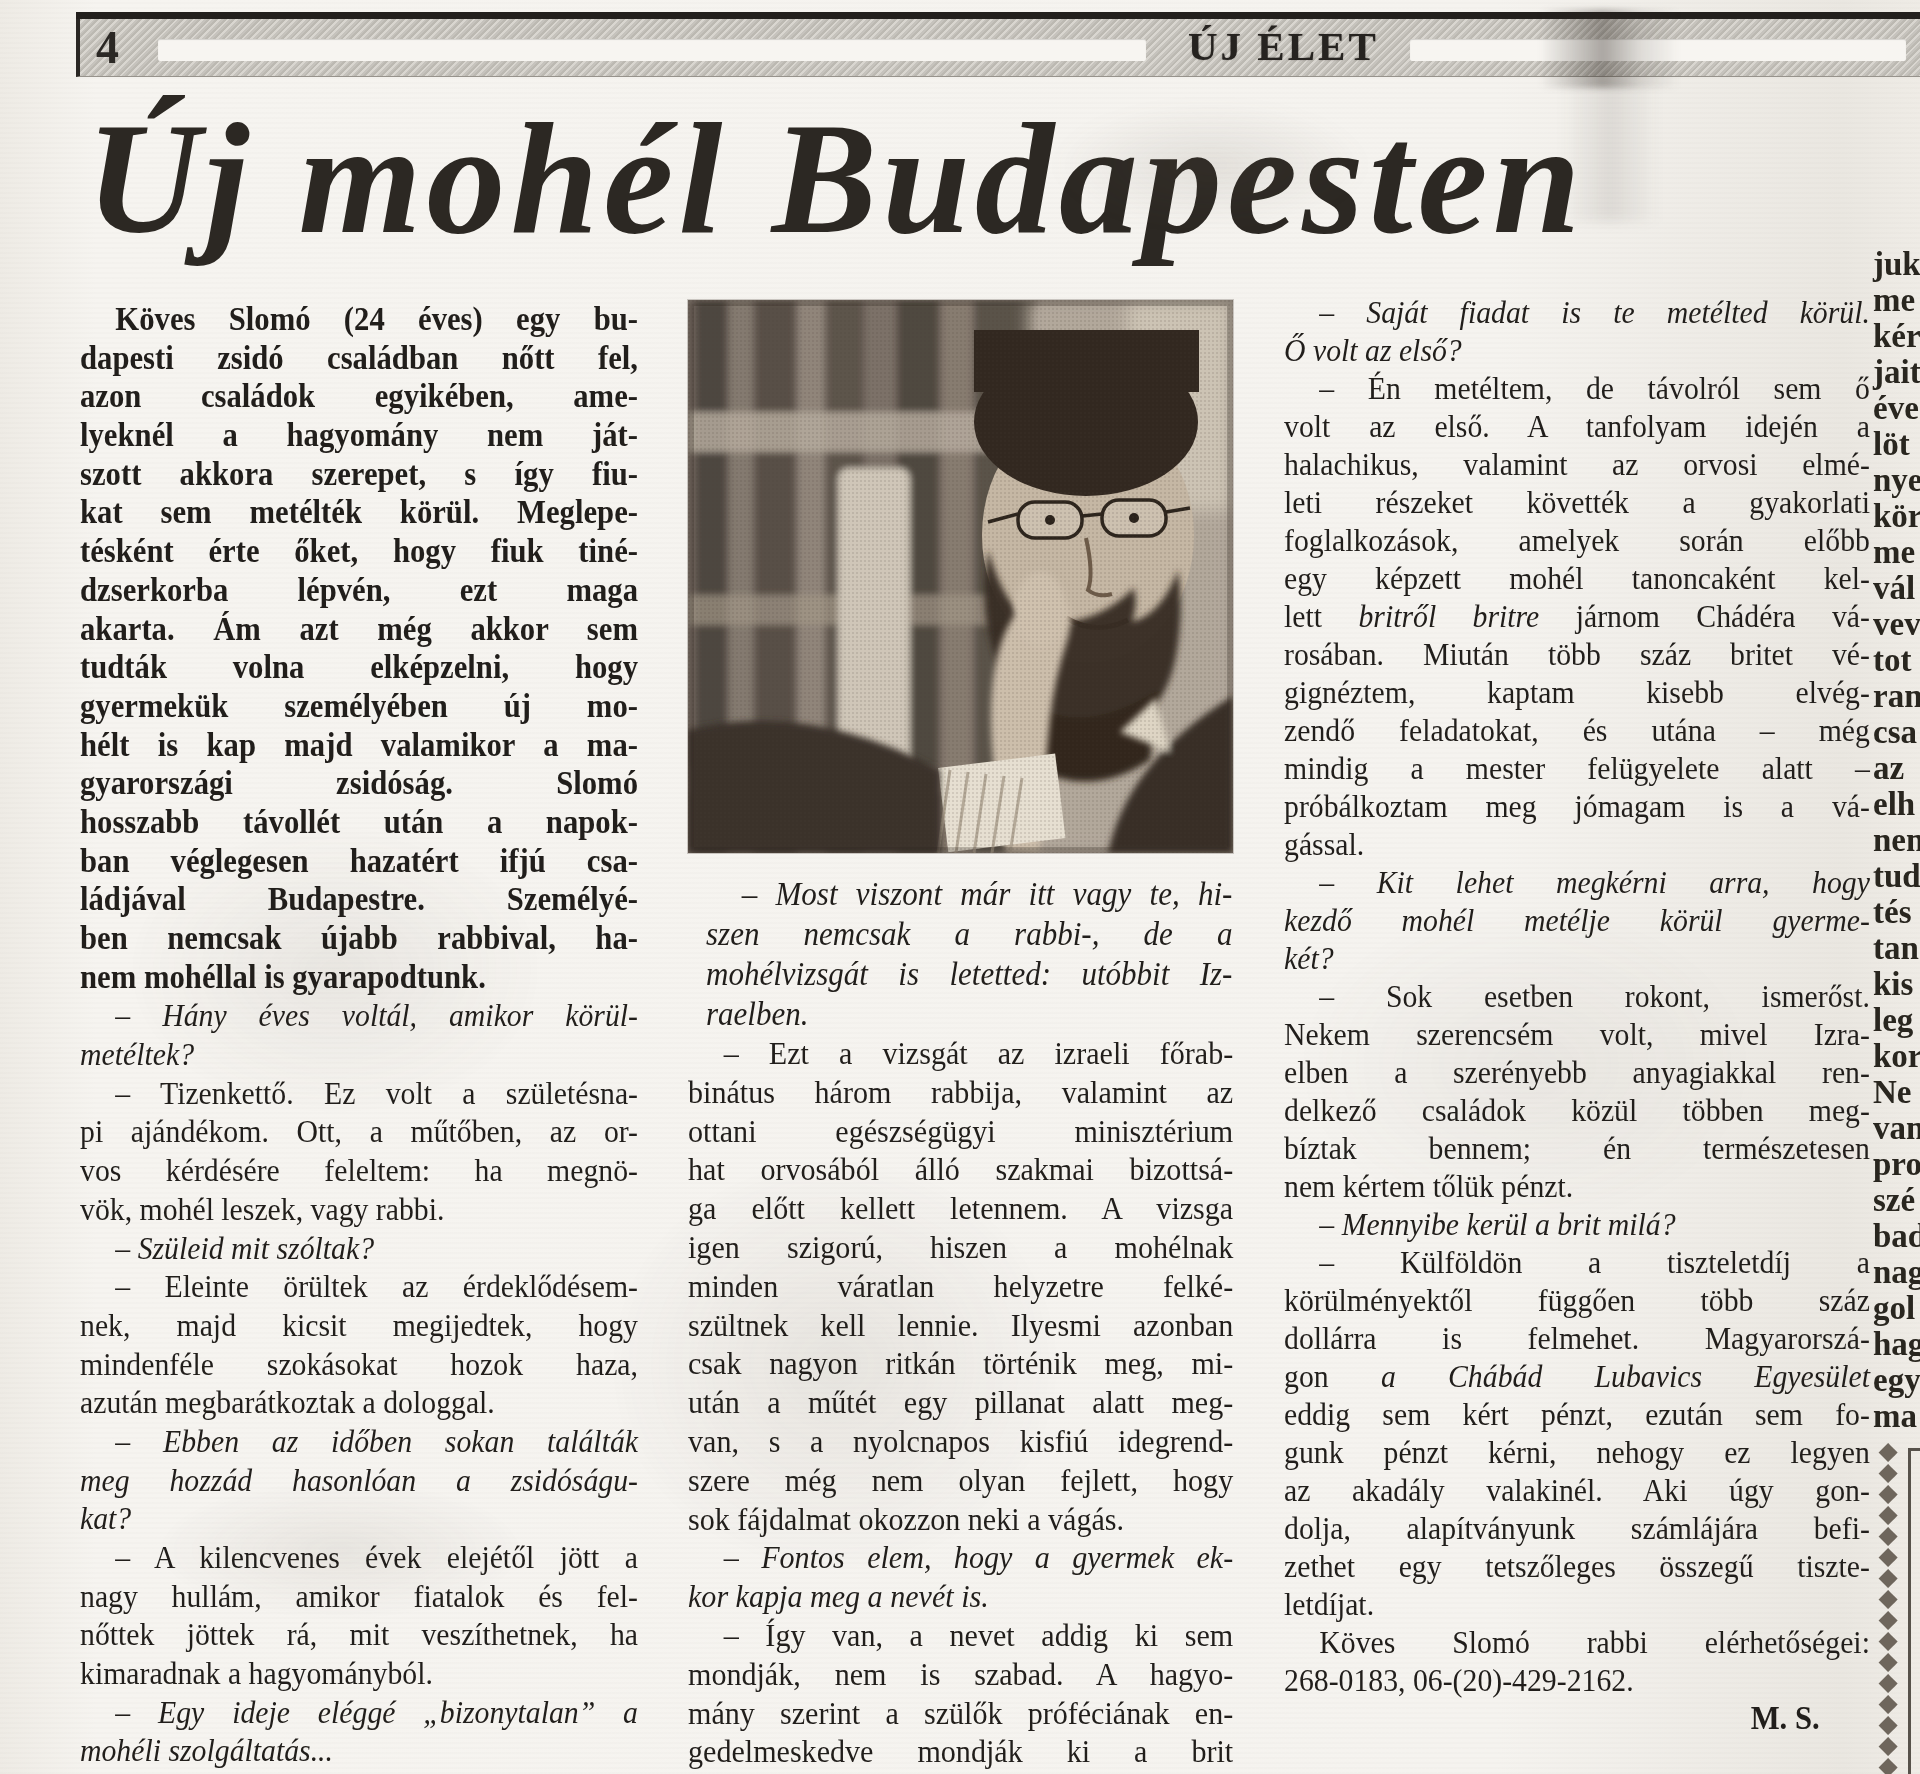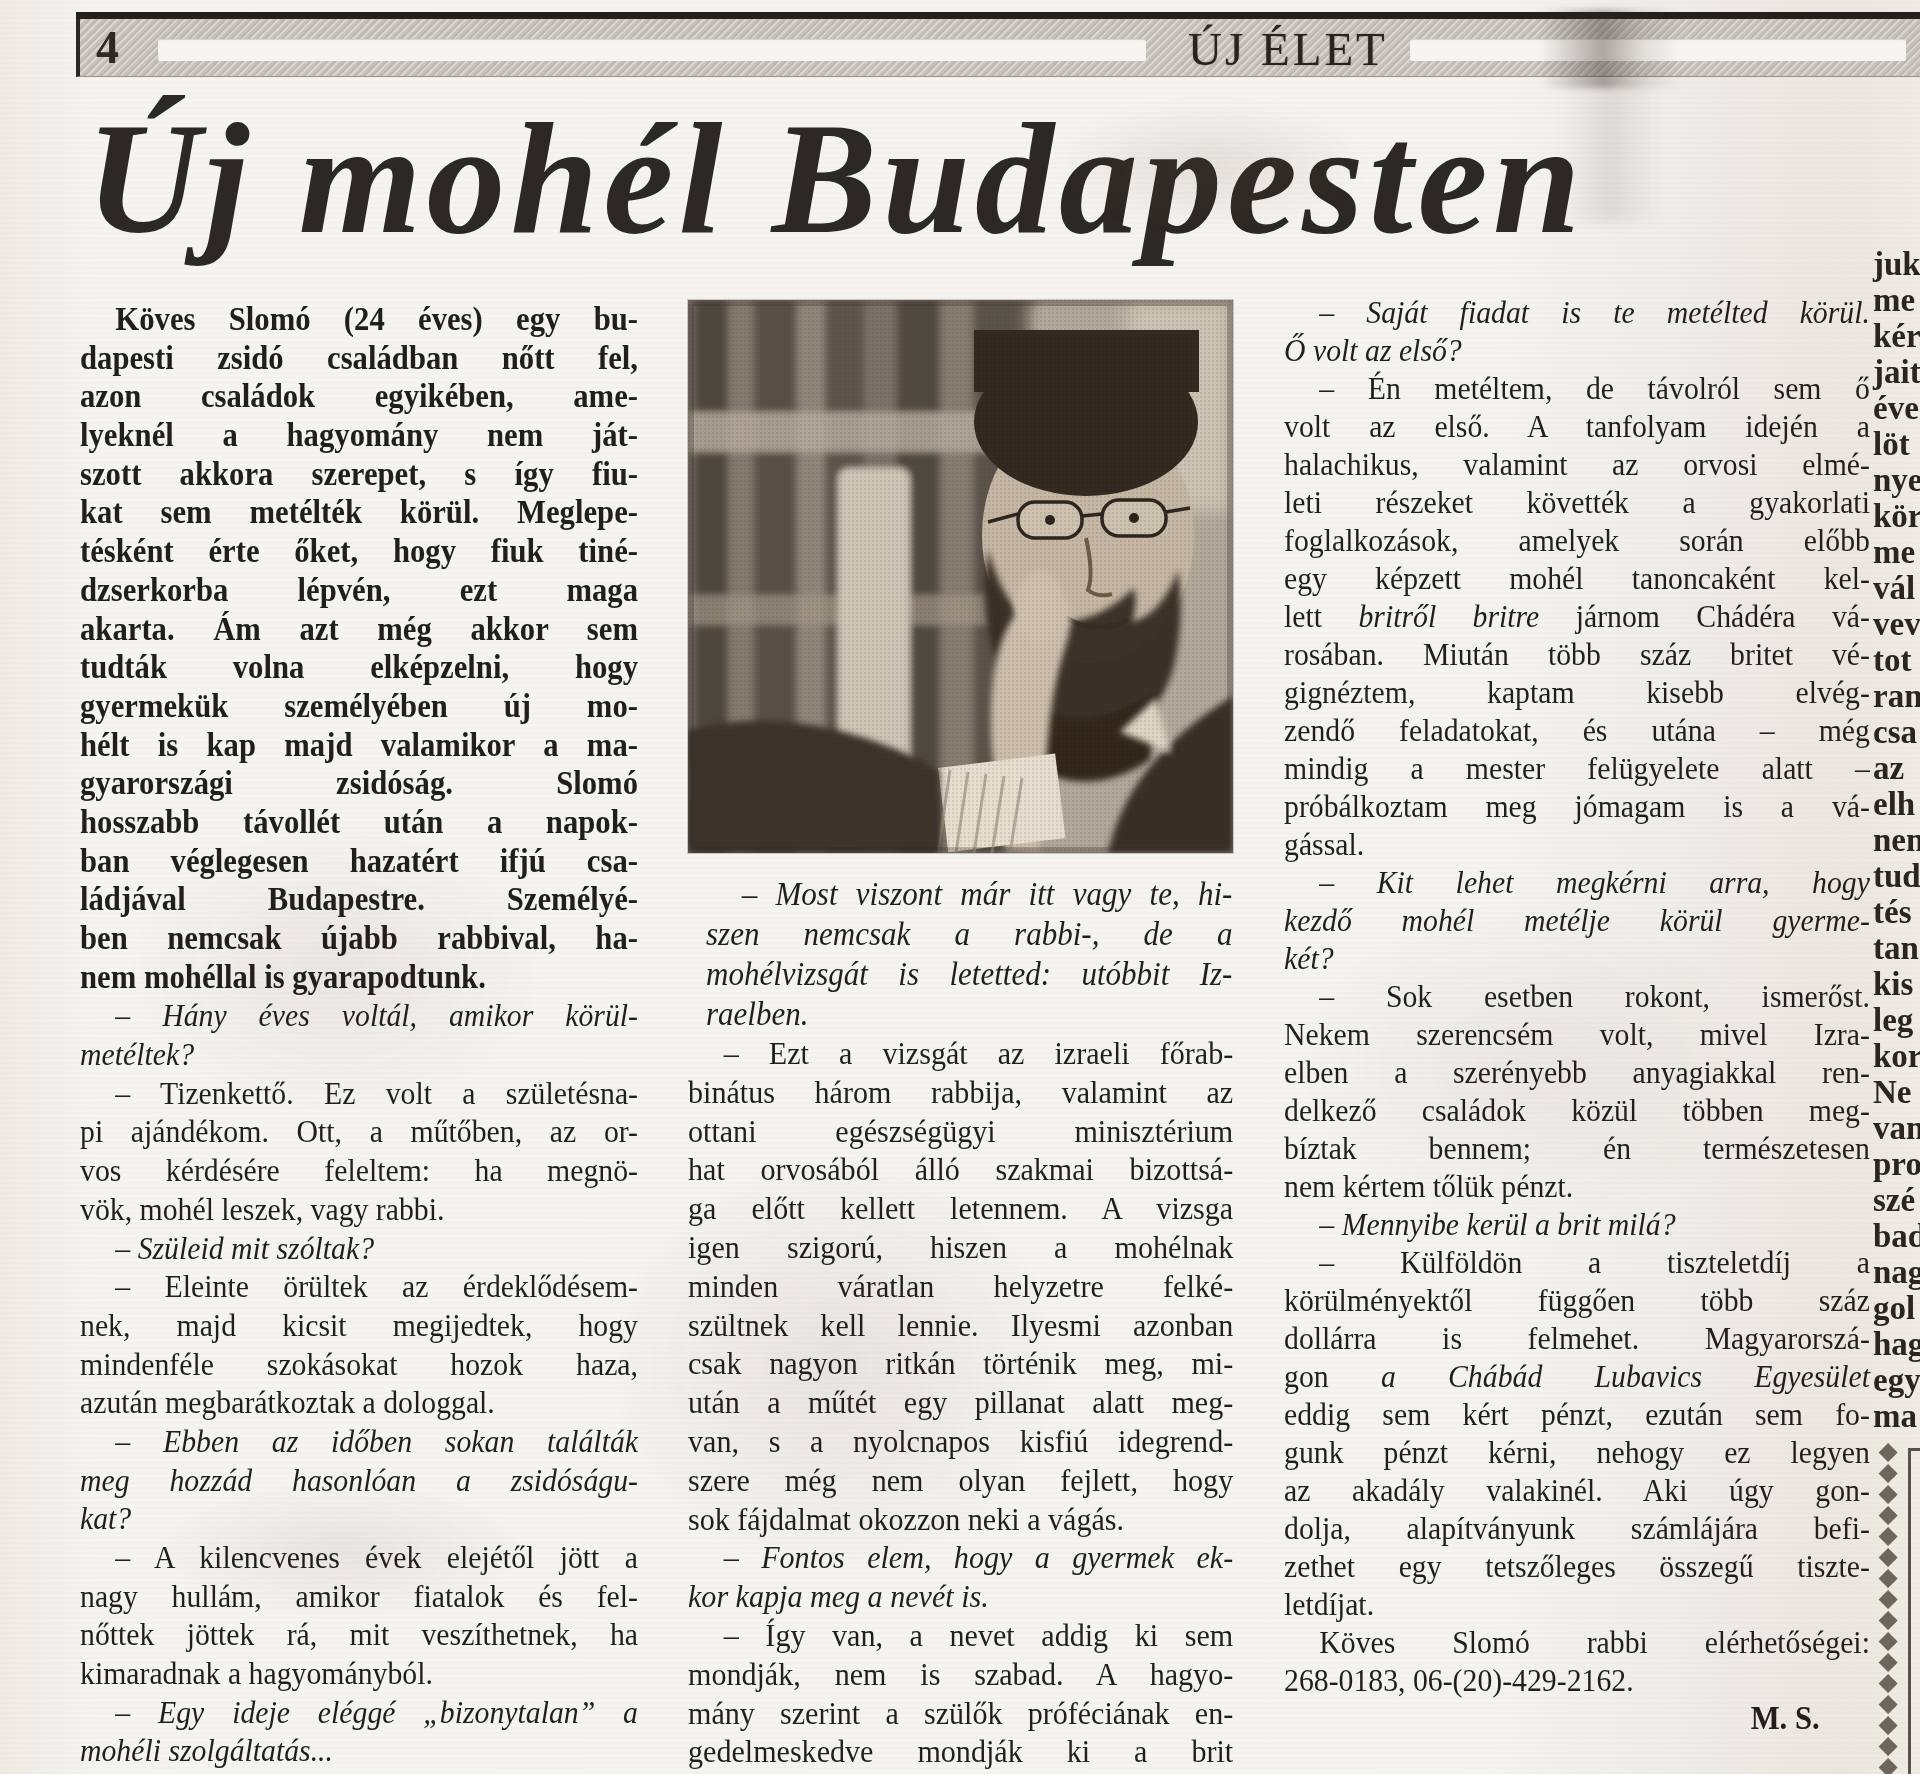--- a/index.html
+++ b/index.html
@@ -15,21 +15,21 @@
   .top-rule{position:absolute;left:76px;top:12px;width:1844px;height:7px;background:#23201d;}
   .masthead-bar{
     position:absolute;left:76px;top:19px;width:1844px;height:57px;
     background:repeating-linear-gradient(135deg,#bcb9b2 0 2px,#d9d6d0 2px 4px,#c6c3bd 4px 6px);
     border-left:4px solid #2a2724;border-bottom:1px solid #97938c;
   }
   .page-number{position:absolute;left:96px;top:21px;font-size:46px;font-weight:700;color:#2b2825;}
   .stripe{position:absolute;top:39px;height:22px;background:#f7f5f1;border-radius:2px;box-shadow:0 1px 1px rgba(0,0,0,.15) inset;}
   .stripe-left{left:158px;width:988px;}
   .stripe-right{left:1410px;width:496px;}
-  .masthead-title{position:absolute;left:1188px;top:22px;font-size:47px;font-weight:400;letter-spacing:3px;color:#262320;text-shadow:0 0 2px rgba(60,54,48,.4);}
+  .masthead-title{position:absolute;left:1188px;top:22px;font-size:41px;font-weight:700;letter-spacing:3px;color:#262320;text-shadow:0 0 2px rgba(60,54,48,.4);}
   .fold-shadow{position:absolute;left:1540px;top:10px;width:140px;height:78px;
     background:linear-gradient(90deg,rgba(0,0,0,0),rgba(45,38,32,.38) 45%,rgba(45,38,32,.12) 72%,rgba(0,0,0,0));
     filter:blur(3px);}
   .fold-shadow-tail{position:absolute;left:1560px;top:82px;width:100px;height:140px;
     background:linear-gradient(90deg,rgba(0,0,0,0),rgba(45,38,32,.10),rgba(0,0,0,0));filter:blur(6px);}
   
   .headline{
     position:absolute;left:86px;top:88px;white-space:nowrap;
     font-style:italic;font-weight:700;font-size:158px;letter-spacing:5px;color:#2c2823;
     transform:scaleX(1.0);transform-origin:left top;

